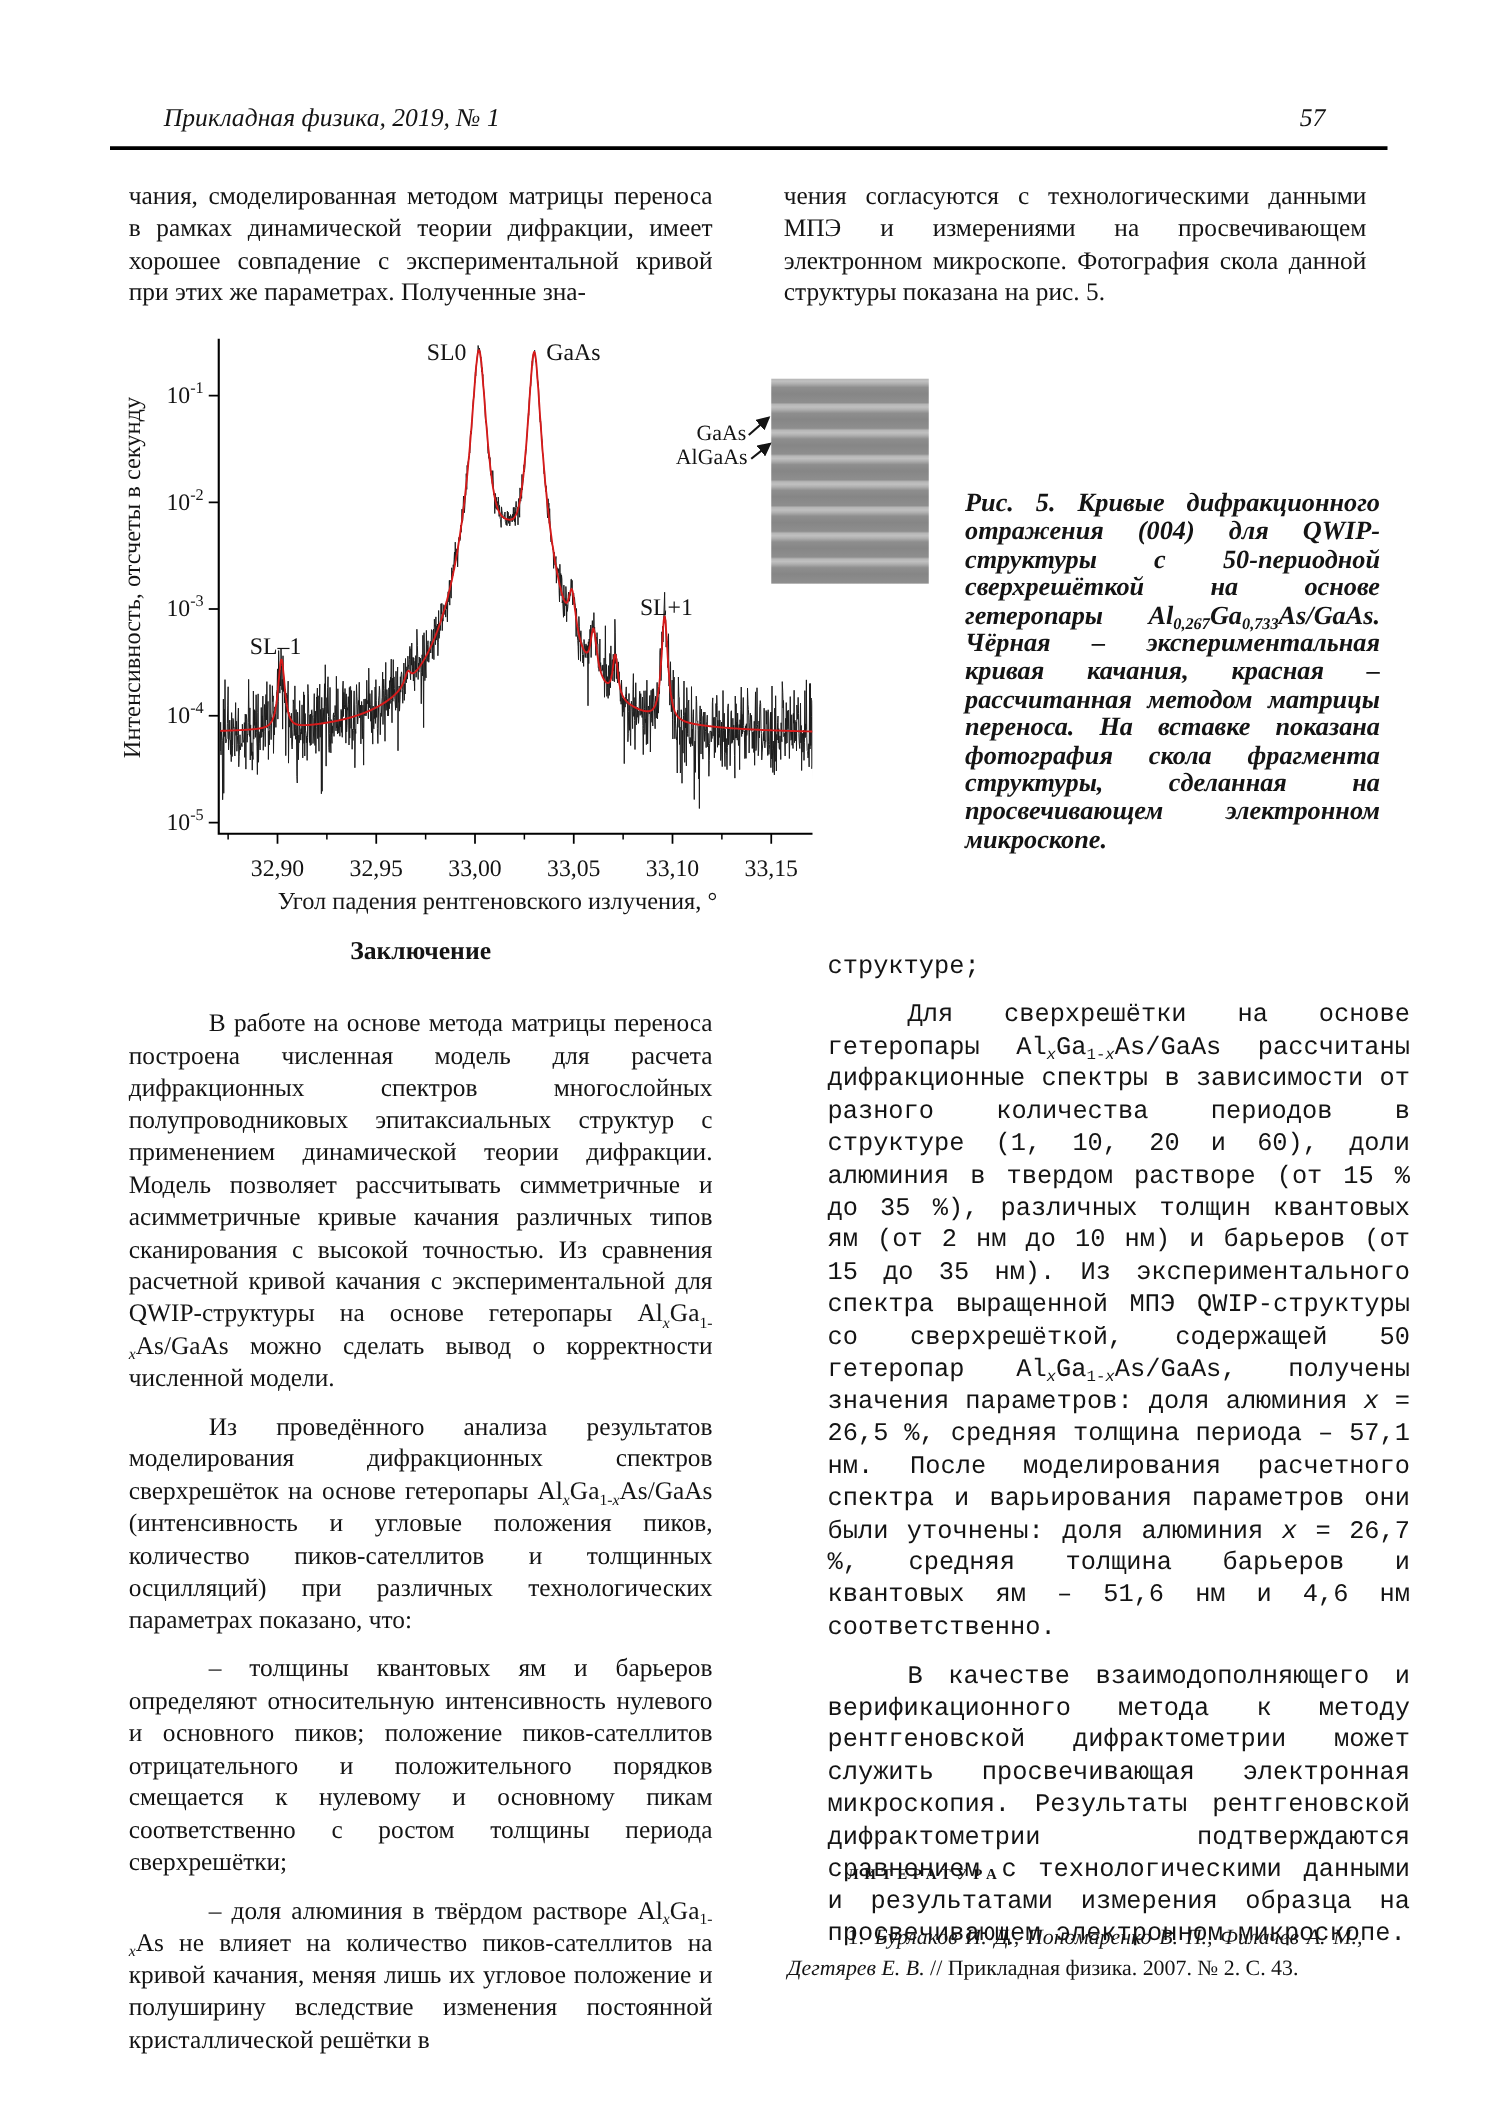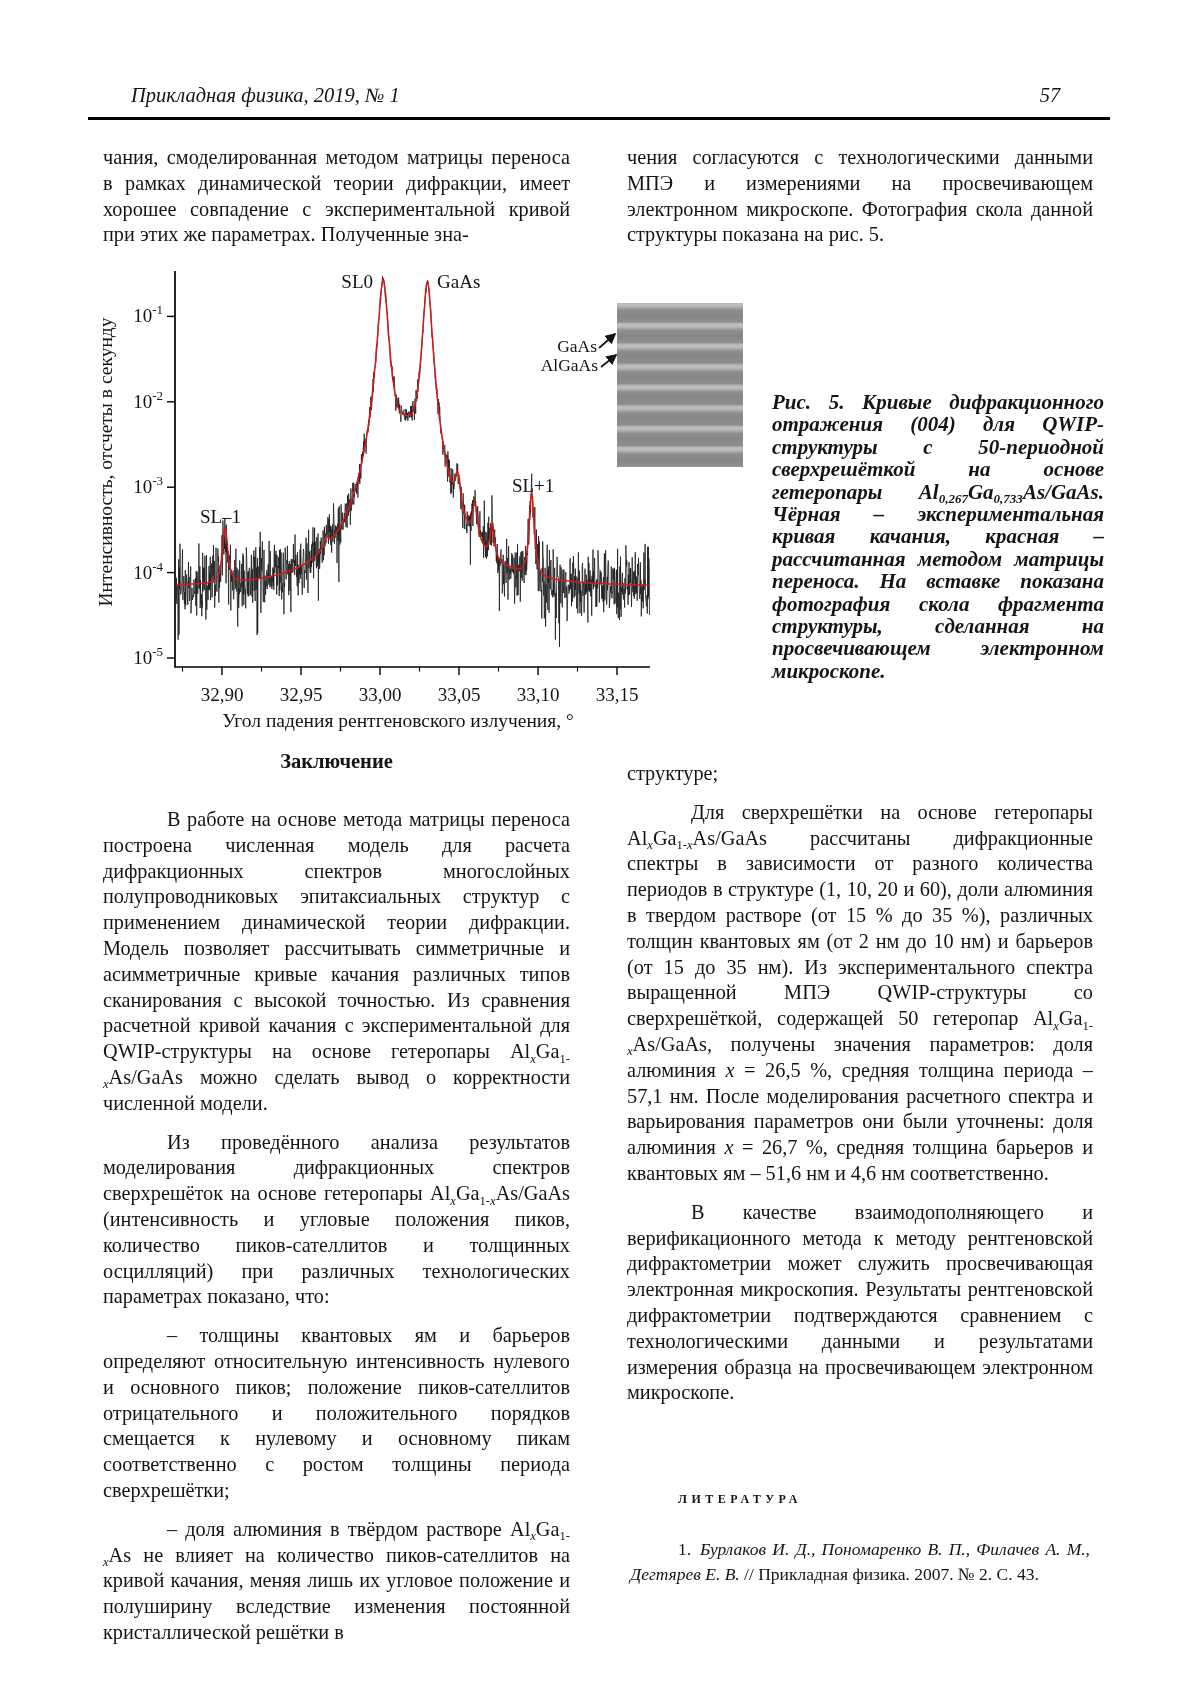--- a/index.html
+++ b/index.html
@@ -15,21 +15,21 @@
   #header-rule{left:88px;top:117px;width:1022px;height:2.5px;background:#000;}
   
   .col p{margin:13px;text-align:justify;text-indent:64px;font-size:20.3px;line-height:25.8px;}
   .col p.noindent{text-indent:0;}
   sub{font-size:0.62em;line-height:0;position:relative;top:0.35em;vertical-align:baseline;}
   .it{font-style:italic;}
   #col-left-top{left:90px;top:132px;width:493px;}
   #col-right-top{left:614px;top:132px;width:492px;}
   #heading-conclusion{left:90px;top:750px;width:493px;text-align:center;font-weight:bold;font-size:20.5px;}
   #col-left-main{left:90px;top:794px;width:493px;}
-  #col-right-main{left:614px;top:748px;width:492px;}
+  #col-right-main{left:649px;top:748px;width:492px;font-family:Liberation Mono, monospace;}
   
   #chart-svg{left:88px;top:243px;}
   #tem-photo{
     left:617px;top:303px;width:126px;height:164px;
     background:repeating-linear-gradient(180deg,
       #b6b6b6 0px,#c0c0c0 2px,#b0b0b0 4px,
       #8e8e8e 7px,#868686 12px,#8e8e8e 19px,#b6b6b6 20.6px);
     filter:blur(0.4px);
   }
   #inset-ann{left:535px;top:298px;}

